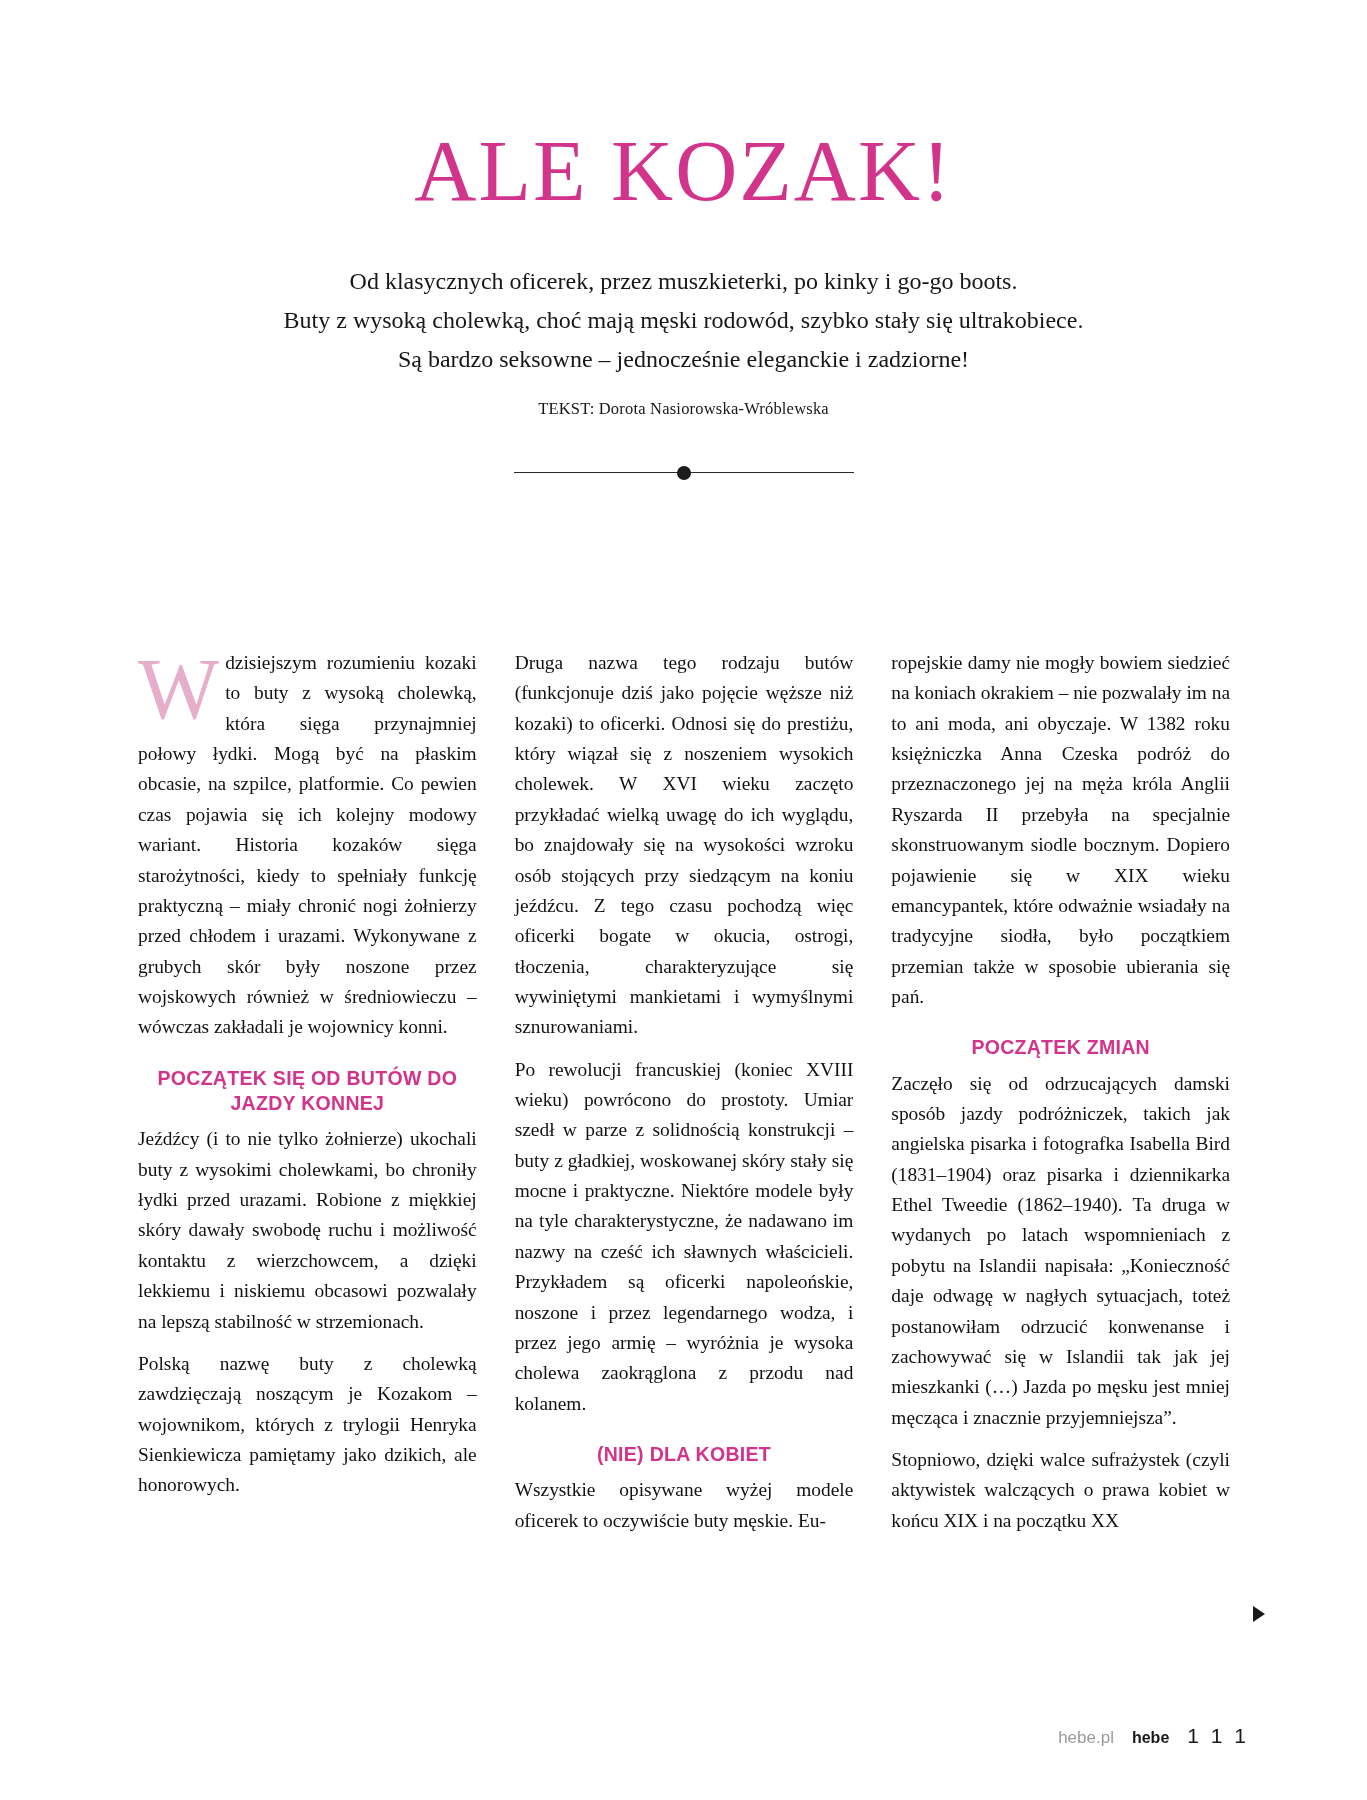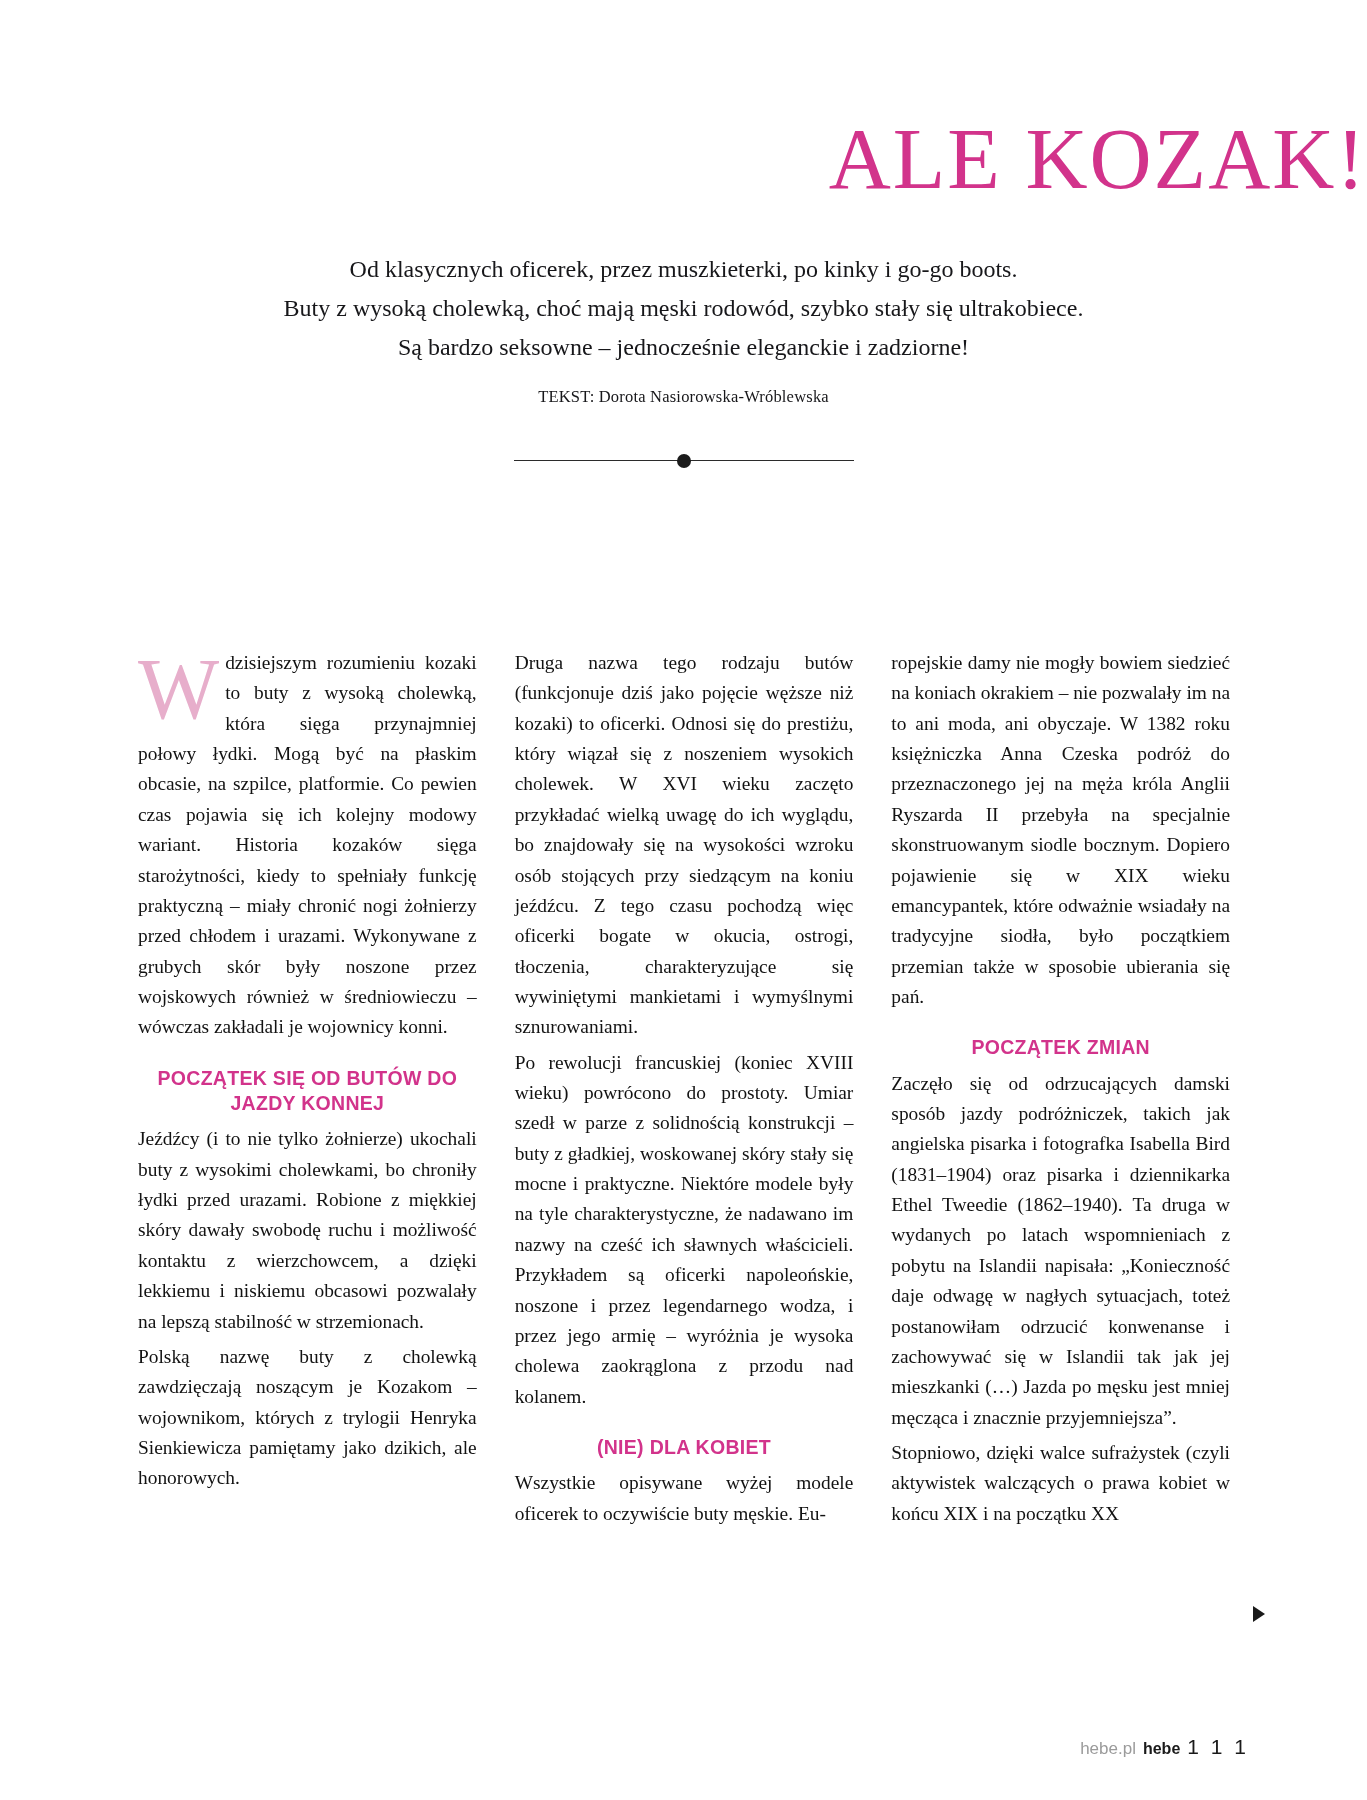--- a/index.html
+++ b/index.html
@@ -17,27 +17,27 @@
   }
 
   .page {
     position: absolute;
     inset: 0;
     padding: 0;
   }
 
   
   .title {
-    text-align: right;
+    text-align: center;
     color: #d2338b;
     font-family: "Liberation Serif", serif;
     font-weight: 400;
     font-size: 86px;
     letter-spacing: 2px;
-    margin: 0;
+    margin: 12px;
     padding-top: 116px;
     line-height: 1;
   }
 
   .standfirst {
     text-align: center;
     font-family: "Liberation Serif", serif;
     font-size: 24px;
     line-height: 1.62;
     color: #17171a;
@@ -95,21 +95,21 @@
     font-size: 19.4px;
     line-height: 1.565;
     text-align: justify;
     text-justify: inter-word;
     hyphens: manual;
     color: #121212;
   }
   .col p {
     margin: 0;
   }
-  .col p + p { margin-top: 5px; }
+  .col p + p { margin-top: 12px; }
 
   .subhead {
     color: #d2338b;
     font-family: "Liberation Sans", sans-serif;
     font-weight: 700;
     font-size: 19.5px;
     letter-spacing: 0.3px;
     text-align: center;
     margin: 23px 0 8px 0;
     line-height: 1.3;
@@ -124,24 +124,24 @@
     font-size: 86px;
     line-height: 0.78;
     padding: 6px 6px 0 0;
     margin-top: 2px;
   }
 
   
   .footer {
     position: absolute;
     right: 118px;
-    bottom: 41px;
+    bottom: 52px;
     display: flex;
     align-items: baseline;
-    gap: 7px;
+    gap: 18px;
     font-family: "Liberation Sans", sans-serif;
   }
   .footer .site {
     font-size: 17px;
     color: #9b9b9b;
   }
   .footer .brand {
     font-size: 16px;
     font-weight: 700;
     color: #1a1a1a;

